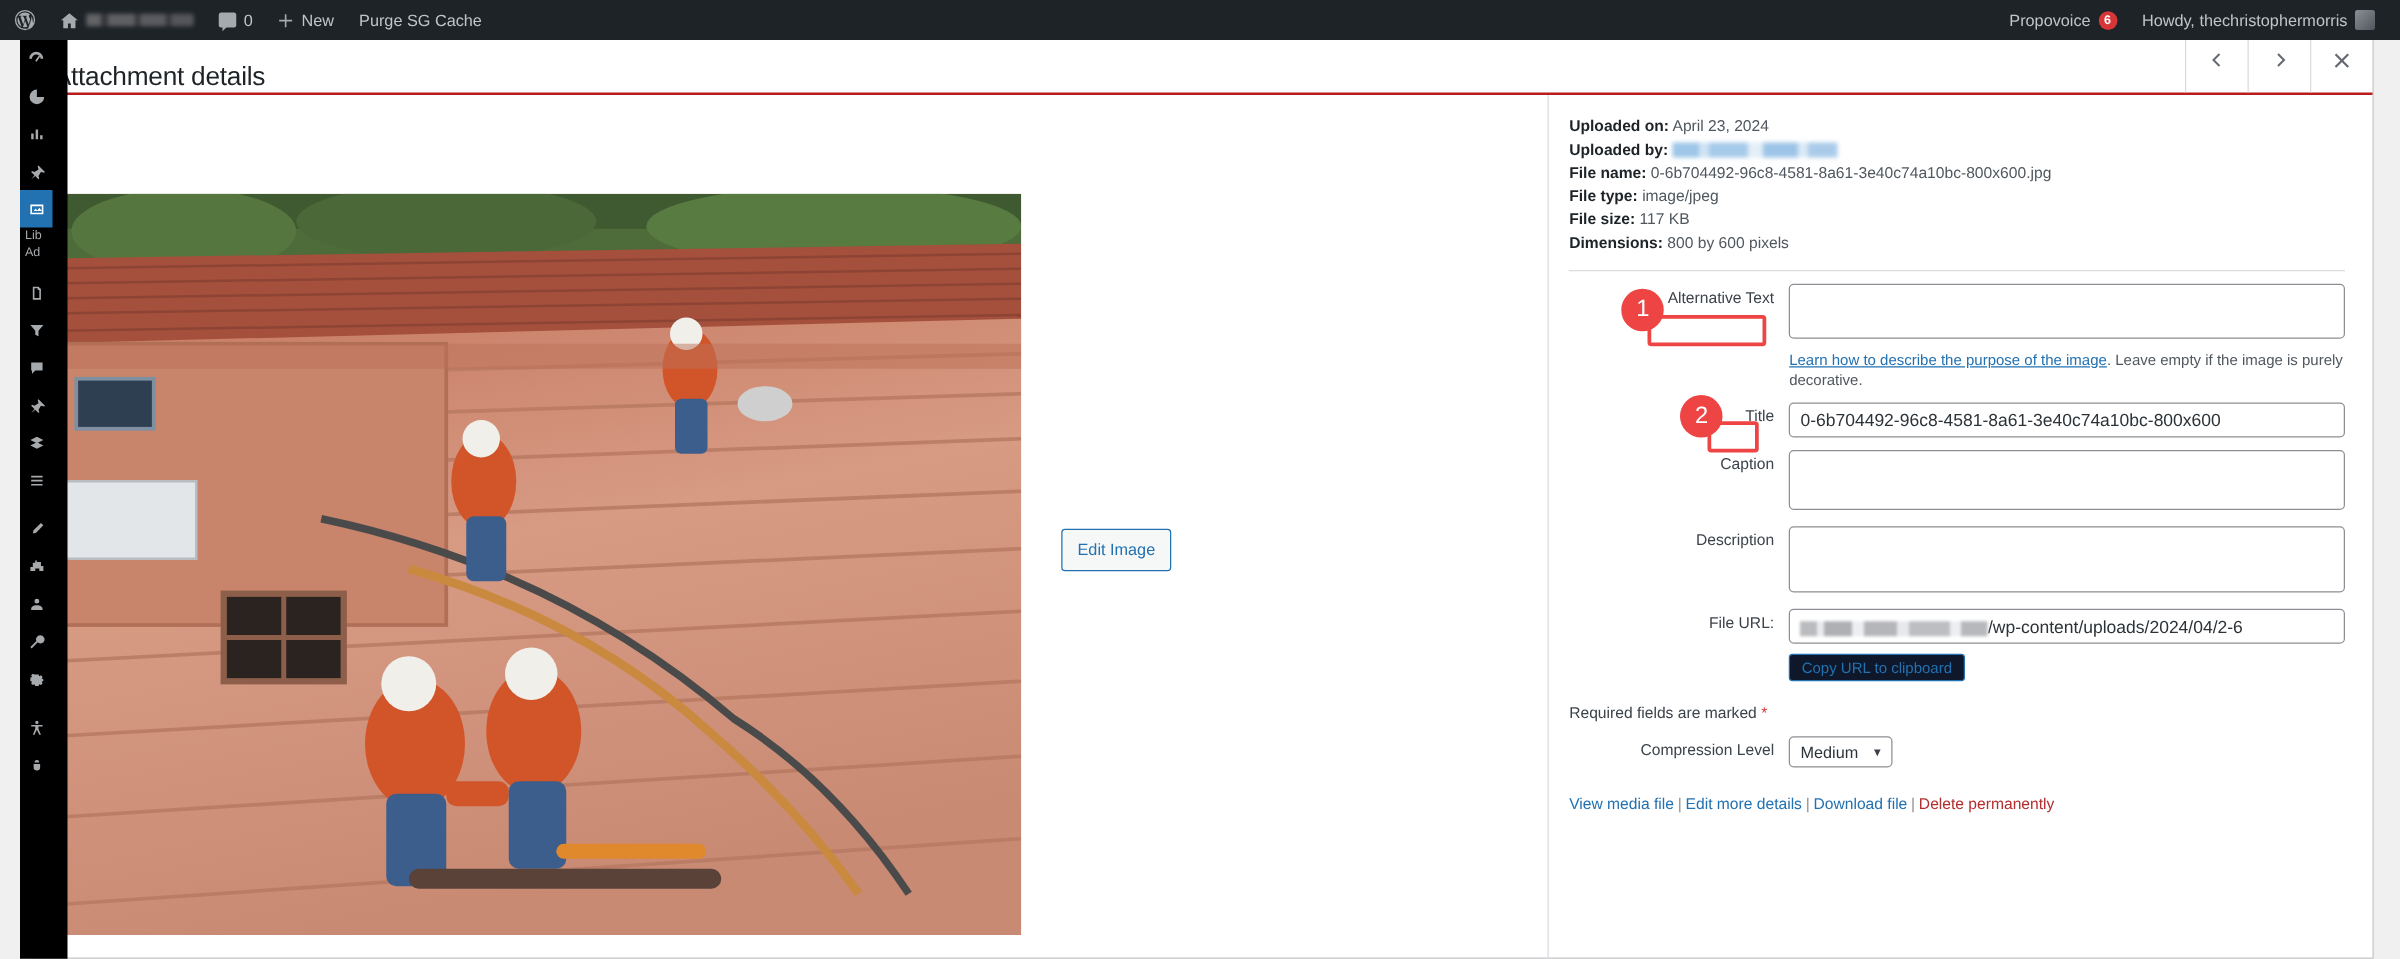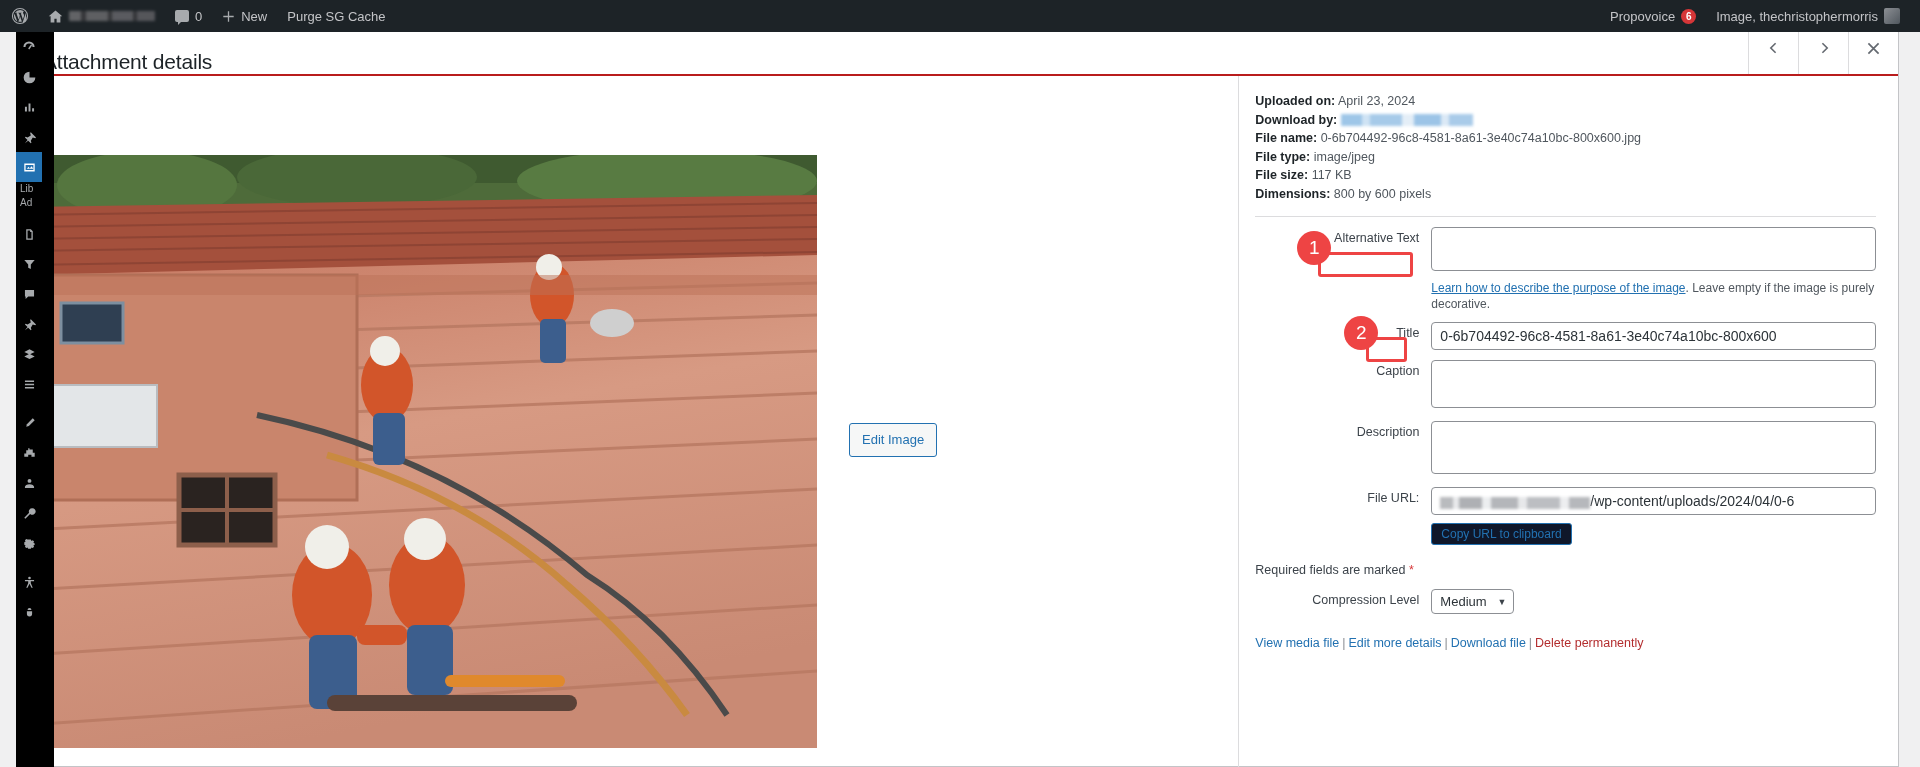--- a/index.html
+++ b/index.html
@@ -241,21 +241,21 @@
     <div class="ab-item">
       <span>Purge SG Cache</span>
     </div>
   </div>
   <div class="ab-right">
     <div class="ab-item">
       <span>Propovoice</span>
       <span class="pill-badge">6</span>
     </div>
     <div class="ab-item">
-      <span>Image, thechristophermorris</span>
+      <span>Howdy, thechristophermorris</span>
       <span class="avatar-sq"></span>
     </div>
   </div>
 </div>
 
 <div class="adminmenu">
   <div class="menu-ico">
     <svg width="14" height="14" viewBox="0 0 20 20" fill="#a7aaad">
         <path d="M10 2a8 8 0 00-8 8h3a5 5 0 1110 0h3a8 8 0 00-8-8zm2.8 4.6l-4 5.6 1.6 1.2 4-5.6-1.6-1.2z"></path>
       </svg>
@@ -457,21 +457,21 @@
       <button class="edit-btn">Edit Image</button>
     </div>
 
     <div class="media-right">
 
       <div class="meta-line">
         <b>Uploaded on:</b>
         <span class="meta-val">April 23, 2024</span>
       </div>
       <div class="meta-line">
-        <b>Download by:</b>
+        <b>Uploaded by:</b>
         <span class="blurname"></span>
       </div>
       <div class="meta-line">
         <b>File name:</b>
         <span class="meta-val">0-6b704492-96c8-4581-8a61-3e40c74a10bc-800x600.jpg</span>
       </div>
       <div class="meta-line">
         <b>File type:</b>
         <span class="meta-val">image/jpeg</span>
       </div>
@@ -514,21 +514,21 @@
         <div class="field-label">Description</div>
         <div class="field-ctrl">
           <textarea class="ta ta-desc" style=""></textarea>
         </div>
       </div>
 
       <div class="field-row">
         <div class="field-label">File URL:</div>
         <div class="field-ctrl">
           <div class="inp">
-            <span class="urlblur"></span><span>/wp-content/uploads/2024/04/0-6</span>
+            <span class="urlblur"></span><span>/wp-content/uploads/2024/04/2-6</span>
           </div>
           <button class="copy-btn">Copy URL to clipboard</button>
         </div>
       </div>
 
       <div class="req-note">
         <span>Required fields are marked</span>
         <span class="req-star">*</span>
       </div>
 

